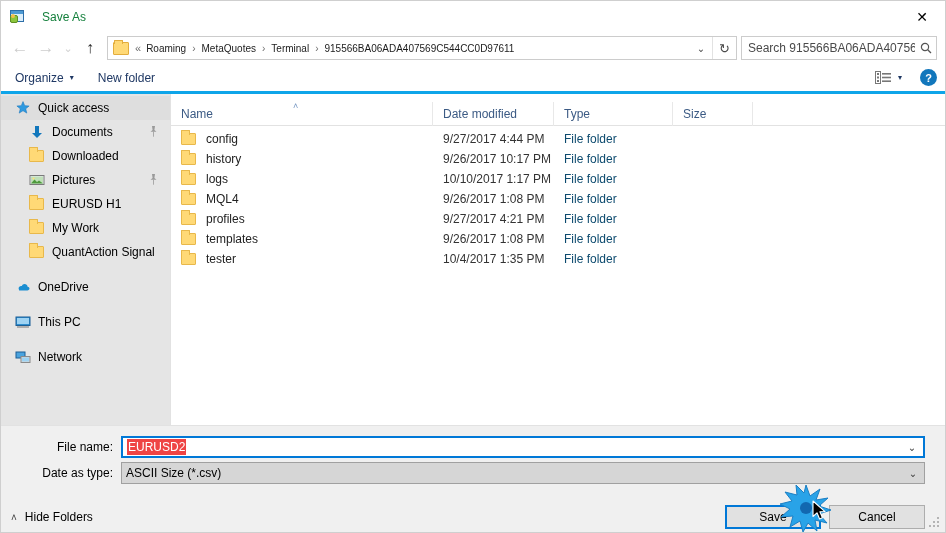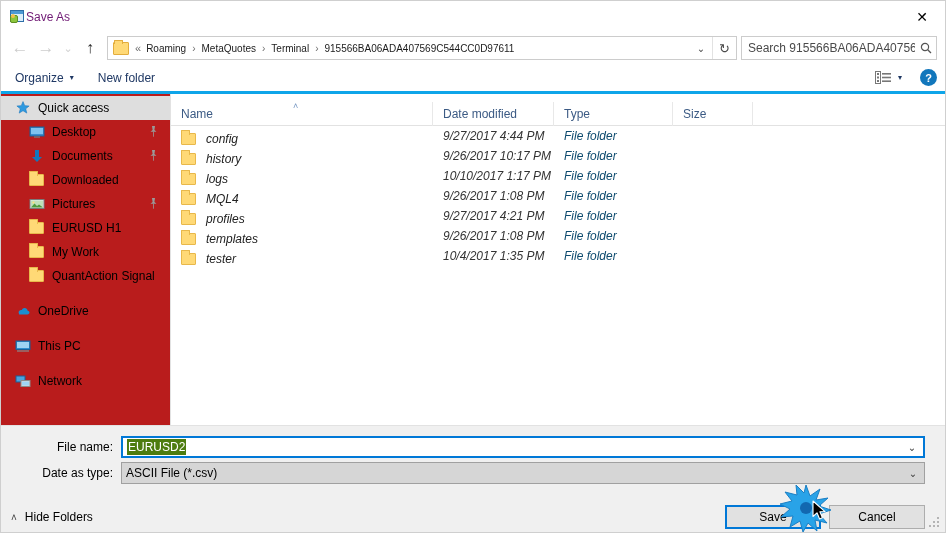--- a/index.html
+++ b/index.html
@@ -37,21 +37,21 @@
   }
   .title-icon .person {
     position:absolute; left:0px; top:6px; width:8px; height:8px;
     background:#8cc63e; border:1px solid #5f8f22; border-radius:2px;
   }
   .title-icon .head {
     position:absolute; left:1px; top:5px; width:4px; height:4px;
     background:#f2c14e; border-radius:50%;
   }
   .title-text {
-    margin-left: 0; font-size: 12px; color: #701a75;
+    margin-left: 16px; font-size: 12px; color: #15803d;
   }
   .close-btn {
     position: absolute; right: 0; top: 0;
     width: 46px; height: 31px;
     display: flex; align-items: center; justify-content: center;
     font-size: 14px; color: #000; cursor: default;
   }
 
   
   .navbar {
@@ -128,21 +128,21 @@
     background:#1277bc; color:#fff;
     display:flex; align-items:center; justify-content:center;
     font-size: 11px; font-weight: bold; margin-left: 18px;
   }
 
   
   .body-area { flex: 1 1 auto; display:flex; min-height: 0; }
 
   .sidebar {
     width: 170px; flex: 0 0 170px;
-    background:#b91c1c;
+    background:#e5e5e5;
     border-right: 1px solid #e2e2e2;
     padding-top: 2px;
     overflow: hidden;
   }
   .side-item {
     height: 24px; display:flex; align-items:center;
     font-size: 12px; color:#000;
     padding-right: 8px; position: relative;
   }
   .side-item.selected { background: #dedede; }
@@ -178,21 +178,21 @@
   }
   .col-name { width: 262px; flex:0 0 262px; }
   .col-date { width: 121px; flex:0 0 121px; }
   .col-type { width: 119px; flex:0 0 119px; }
   .col-size { width: 80px; flex:0 0 80px; }
   .sort-caret {
     position:absolute; left: 122px; top: -1px;
     font-size: 9px; color:#7a9ac4;
   }
   .rows { flex:1 1 auto; overflow:hidden; padding-top: 3px; }
-  .row { height: 20px; display:flex; font-size:12px; color:#222;font-style:italic; }
+  .row { height: 20px; display:flex; align-items:center; font-size:12px; color:#222; }
   .r-name { width: 262px; flex:0 0 262px; display:flex; align-items:center; padding-left:10px; }
   .r-name .fic { width:16px; height:16px; position:relative; margin-right: 9px; flex:0 0 16px;}
   .r-date { width: 121px; flex:0 0 121px; padding-left:10px; color:#333; }
   .r-type { width: 119px; flex:0 0 119px; padding-left:10px; color:#0c4a6e; }
   .r-size { width: 80px; flex:0 0 80px; padding-left:10px; color:#333; }
 
   
   .divider { height:1px; background:#e2e2e2; flex:0 0 1px; }
   .bottom {
     flex: 0 0 auto; background:#f0f0f0;
@@ -204,21 +204,21 @@
     padding-right: 8px; font-size: 12px; color:#000;
   }
   .combo {
     flex: 1 1 auto; height: 22px; margin-right: 16px;
     display:flex; align-items:center;
     border: 1px solid #7a7a7a; background:#fff;
   }
   .combo.focused { border: 2px solid #0078d7; }
   .combo.disabledbg { background:#d6d6d6; border:1px solid #a0a0a0; }
   .combo .val { flex:1 1 auto; padding-left: 4px; font-size:12px; color:#000; }
-  .combo .val .sel { background:#4d7c0f; color:#fff; padding: 1px 1px; }
+  .combo .val .sel { background:#ef4444; color:#fff; padding: 1px 1px; }
   .combo .cchev { width: 22px; display:flex; align-items:center; justify-content:center; font-size:10px; color:#3b3b3b; }
 
   .action-row {
     display:flex; align-items:center; margin-top: 18px;
     padding: 0 16px 0 10px; height: 30px;
   }
   .hide-folders { display:flex; align-items:center; gap:8px; font-size:12px; color:#000; }
   .hide-caret { font-size: 10px; color:#3a3a3a; }
   .btn-spacer { flex:1 1 auto; }
   .btn {
@@ -326,36 +326,20 @@
 
       <div class="side-item selected indent0">
         <span class="s-icon">
           <svg width="16" height="16" viewBox="0 0 16 16">
               <path d="M8 1.6l1.7 4.1 4.4.3-3.4 2.8 1.1 4.3L8 10.7 4.2 13.1l1.1-4.3L1.9 6l4.4-.3z" fill="#2f9ae0" stroke="#1f79bd" stroke-width="0.6"></path>
             </svg>
         </span>
         <span class="s-label">Quick access</span>
       </div>
 
-      <div class="side-item indent1">
-        <span class="s-icon">
-          <svg width="16" height="16" viewBox="0 0 16 16">
-              <rect x="1" y="3" width="14" height="9" fill="#3a8ed0" stroke="#1c5f96"></rect>
-              <rect x="2" y="4" width="12" height="6" fill="#7fc2ef"></rect>
-              <rect x="5" y="12.4" width="6" height="1.3" fill="#7a7a7a"></rect>
-            </svg>
-        </span>
-        <span class="s-label">Desktop</span>
-        <span class="pin">
-          <svg width="9" height="11" viewBox="0 0 9 11">
-              <path d="M3 0h3l-.6 4 2.1 1.7H1.5L3.6 4z" fill="#9a9a9a"></path>
-              <rect x="4.1" y="5.7" width="0.8" height="5" fill="#9a9a9a"></rect>
-            </svg>
-        </span>
-      </div>
 
       <div class="side-item indent1">
         <span class="s-icon">
           <svg width="16" height="16" viewBox="0 0 16 16">
               <rect x="6" y="2" width="4" height="7" fill="#1277bc"></rect>
               <path d="M3 9h10l-5 5z" fill="#1277bc"></path>
             </svg>
         </span>
         <span class="s-label">Documents</span>
         <span class="pin">
@@ -546,21 +530,21 @@
     <div class="field-row">
       <div class="field-label">File name:</div>
       <div class="combo focused">
         <div class="val"><span class="sel">EURUSD2</span></div>
         <div class="cchev">⌄</div>
       </div>
     </div>
     <div class="field-row">
       <div class="field-label">Date as type:</div>
       <div class="combo disabledbg">
-        <div class="val">ASCII File (*.csv)</div>
+        <div class="val">ASCII Size (*.csv)</div>
         <div class="cchev">⌄</div>
       </div>
     </div>
 
     <div class="action-row">
       <div class="hide-folders">
         <span class="hide-caret">˄</span>
         <span>Hide Folders</span>
       </div>
       <div class="btn-spacer"></div>

